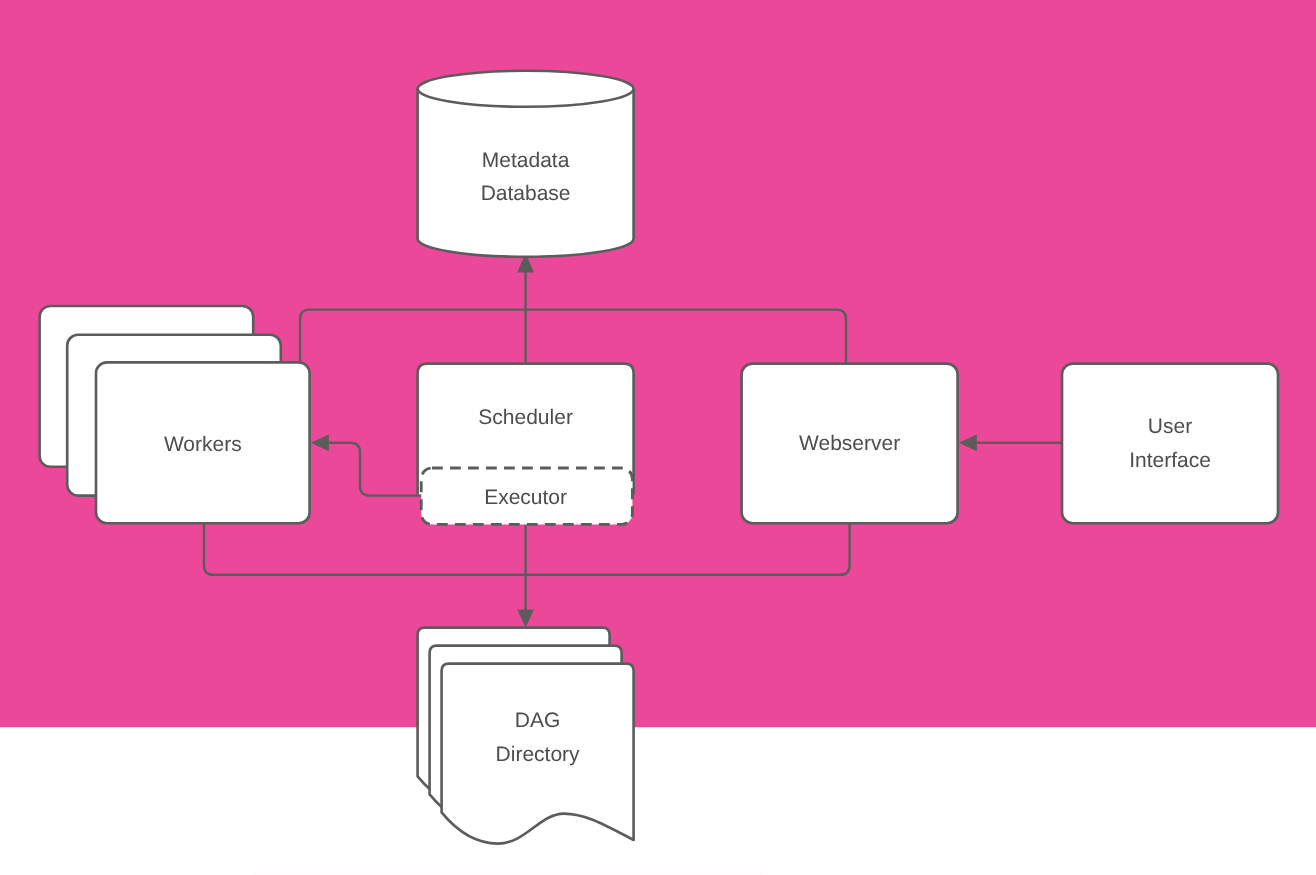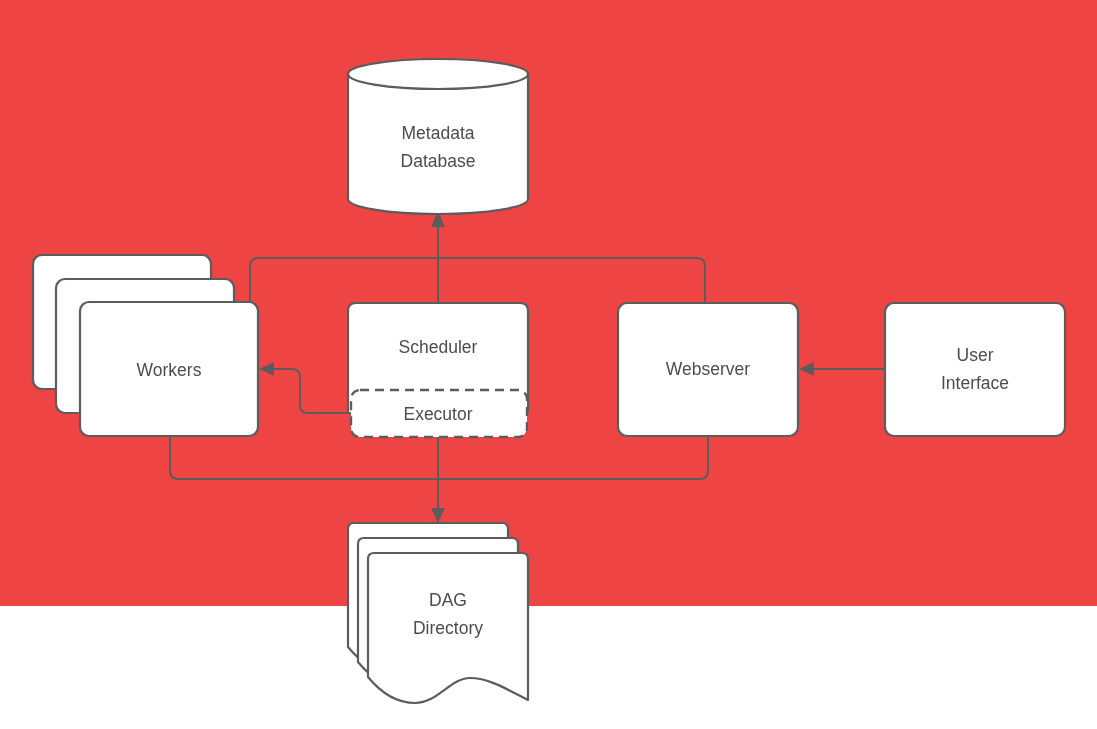--- a/index.html
+++ b/index.html
@@ -7,21 +7,21 @@
     padding: 0;
     background: #ffffff;
     width: 1097px;
     height: 729px;
     overflow: hidden;
   }
   .diagram-wrap {
     position: relative;
     width: 1097px;
     height: 606px;
-    background: #ef4444;
+    background: #ec4899;
   }
   svg {
     display: block;
   }
   svg text {
     font-family: "Liberation Sans", "DejaVu Sans", sans-serif;
     font-size: 17.5px;
     fill: #4d4d4d;
     stroke: none;
     text-anchor: middle;

